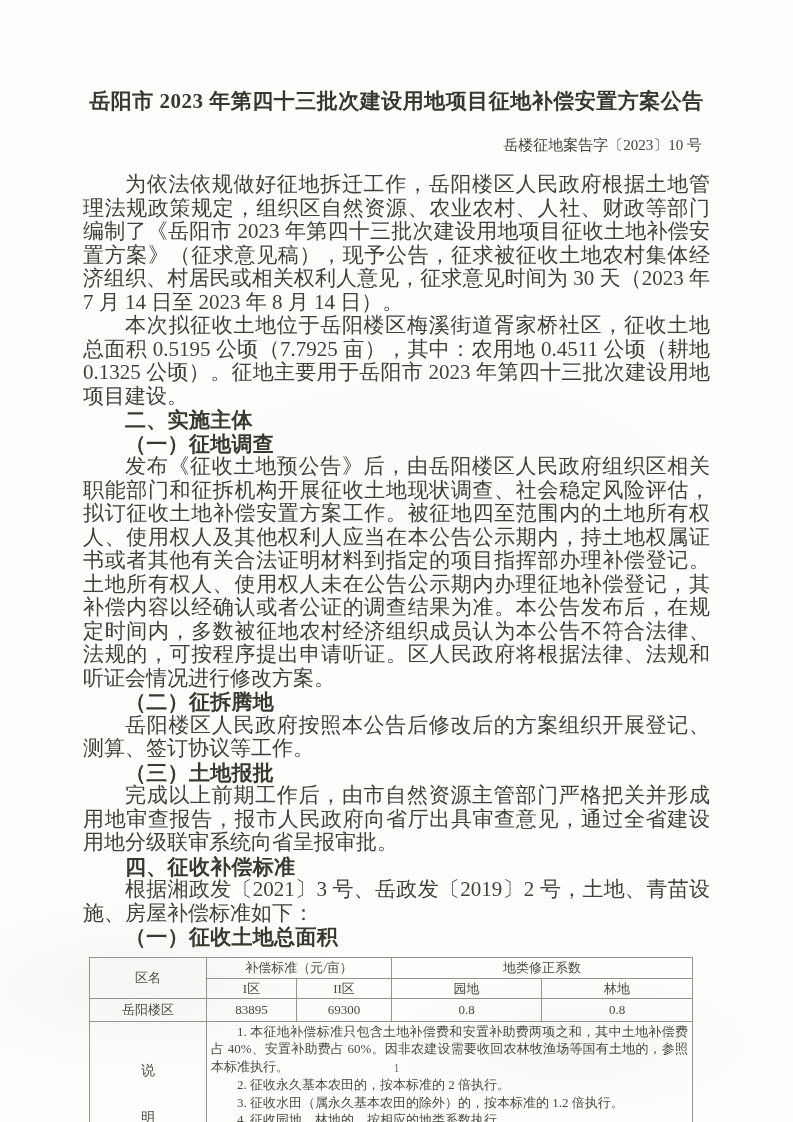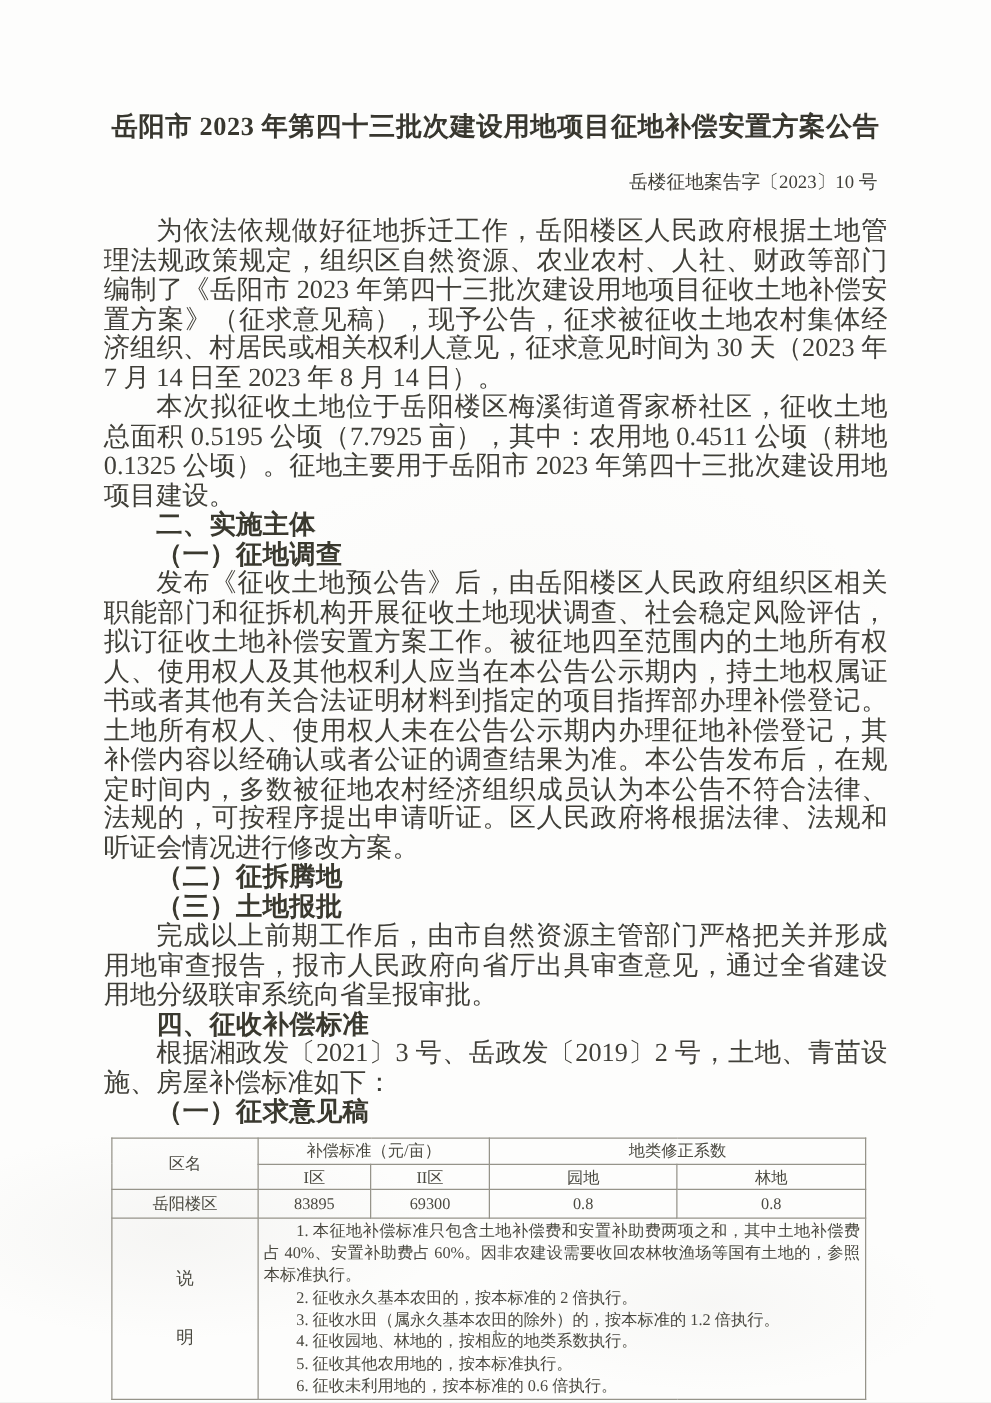--- a/index.html
+++ b/index.html
@@ -114,28 +114,29 @@
 
     <p>本次拟征收土地位于岳阳楼区梅溪街道胥家桥社区，征收土地总面积 0.5195 公顷（7.7925 亩），其中：农用地 0.4511 公顷（耕地 0.1325 公顷）。征地主要用于岳阳市 2023 年第四十三批次建设用地项目建设。</p>
 
     <h2>二、实施主体</h2>
 
 
     <h3>（一）征地调查</h3>
     <p>发布《征收土地预公告》后，由岳阳楼区人民政府组织区相关职能部门和征拆机构开展征收土地现状调查、社会稳定风险评估，拟订征收土地补偿安置方案工作。被征地四至范围内的土地所有权人、使用权人及其他权利人应当在本公告公示期内，持土地权属证书或者其他有关合法证明材料到指定的项目指挥部办理补偿登记。土地所有权人、使用权人未在公告公示期内办理征地补偿登记，其补偿内容以经确认或者公证的调查结果为准。本公告发布后，在规定时间内，多数被征地农村经济组织成员认为本公告不符合法律、法规的，可按程序提出申请听证。区人民政府将根据法律、法规和听证会情况进行修改方案。</p>
 
     <h3>（二）征拆腾地</h3>
+    <p>岳阳楼区人民政府按照本公告后修改后的方案组织开展登记、测算、签订协议等工作。</p>
 
     <h3>（三）土地报批</h3>
     <p>完成以上前期工作后，由市自然资源主管部门严格把关并形成用地审查报告，报市人民政府向省厅出具审查意见，通过全省建设用地分级联审系统向省呈报审批。</p>
 
     <h2>四、征收补偿标准</h2>
     <p>根据湘政发〔2021〕3 号、岳政发〔2019〕2 号，土地、青苗设施、房屋补偿标准如下：</p>
 
-    <h3>（一）征求意见稿</h3>
+    <h3>（一）征收土地总面积</h3>
   </div>
 
   <table class="comp-table">
     <colgroup>
       <col class="col-region">
         <col class="col-z1">
         <col class="col-z2">
         <col class="col-garden">
         <col class="col-forest">
     </colgroup>

